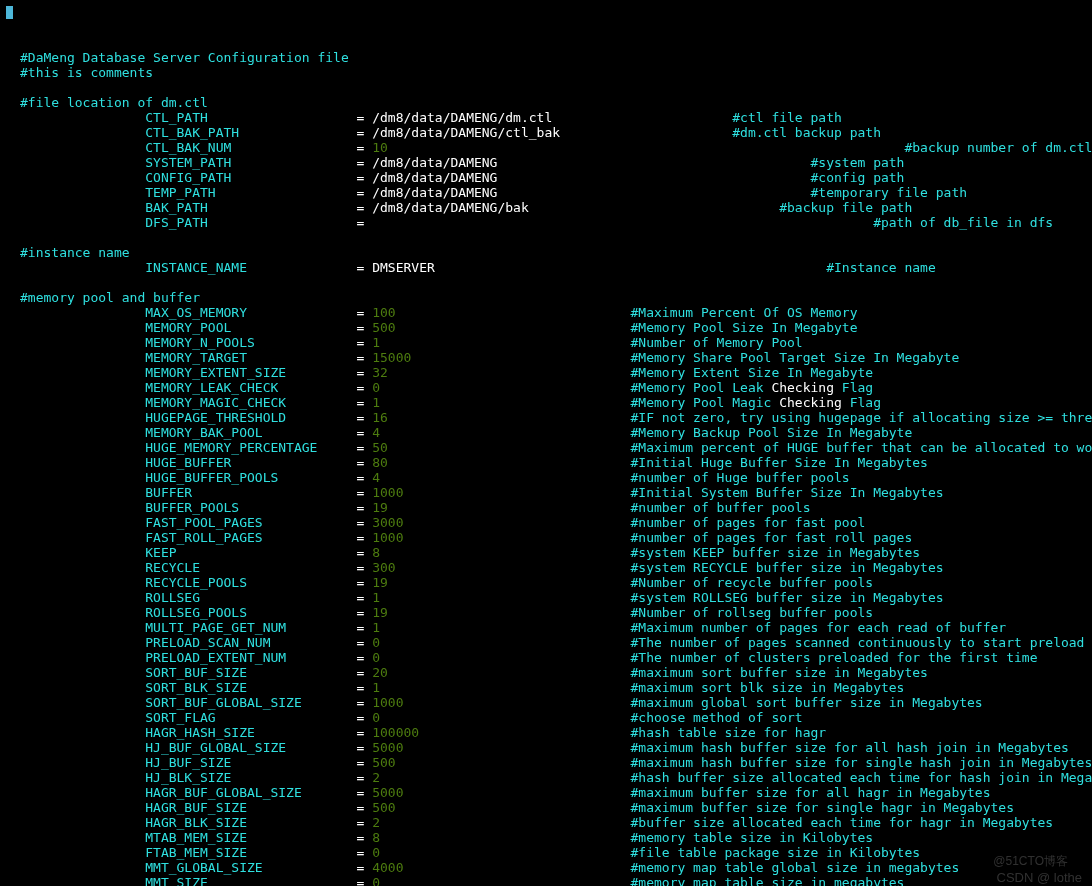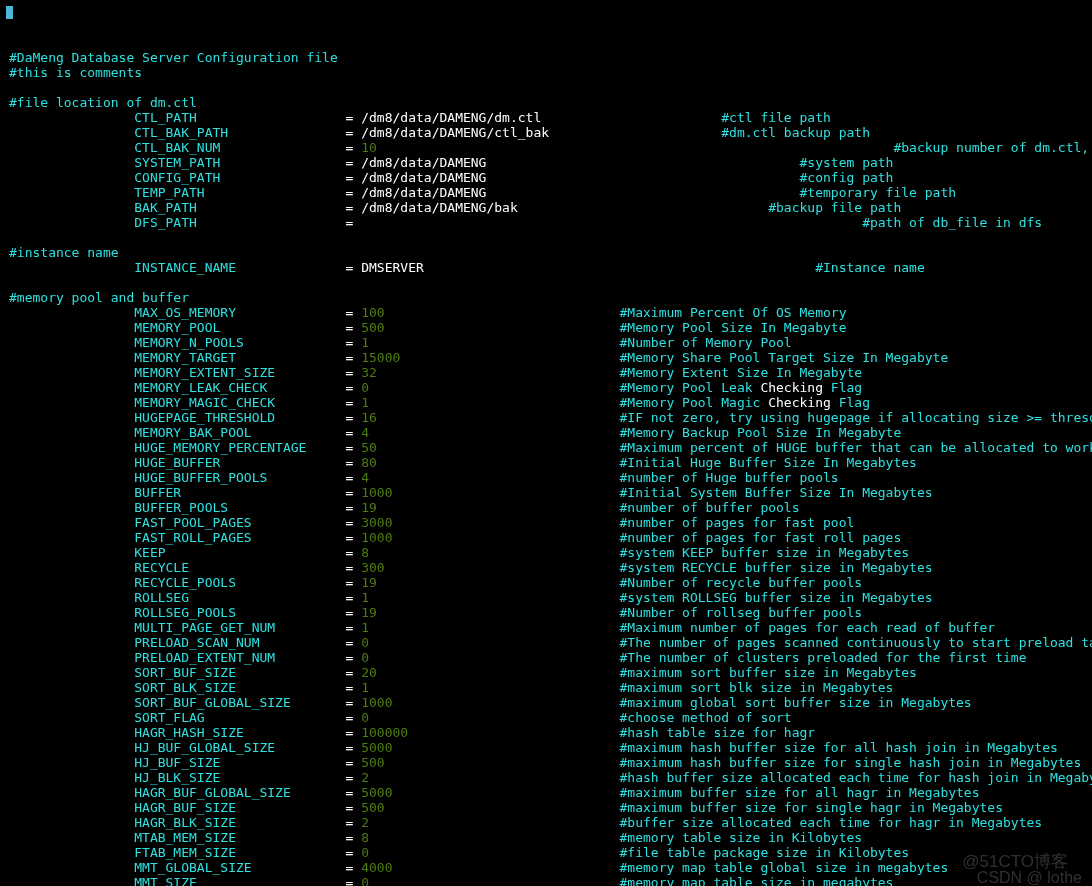--- a/index.html
+++ b/index.html
@@ -1,23 +1,23 @@
 <!DOCTYPE html>
 <html><head>
 <meta charset="utf-8">
 <style>
   html,body{margin:0;padding:0;background:#000;color:#ccc;font-family:Consolas,Menlo,monospace;font-size:13px;line-height:15px;overflow:hidden}
   .screen{position:relative;width:1092px;height:886px;padding-top:5px;white-space:pre}
   .cur{position:absolute;left:6px;top:6px;width:7px;height:13px;background:#5ad7ff;opacity:.85}
-  .row{padding:0 9px}
+  .row{padding:0 20px}
   .aqua{color:#2fe0e0}
   .white{color:#fff}
   .red{color:#4d7c0f}
-  .wm1{position:absolute;right:24px;bottom:22px;color:#8a8a8a;font-size:17px;opacity:.35;font-family:"Segoe UI",Arial,sans-serif}
-  .wm2{position:absolute;right:10px;bottom:6px;color:#8a8a8a;font-size:16px;opacity:.35;font-family:"Segoe UI",Arial,sans-serif}
+  .wm1{position:absolute;right:24px;bottom:22px;color:#8a8a8a;font-size:12px;opacity:.35;font-family:"Segoe UI",Arial,sans-serif}
+  .wm2{position:absolute;right:10px;bottom:6px;color:#8a8a8a;font-size:13px;opacity:.35;font-family:"Segoe UI",Arial,sans-serif}
 </style>
 </head>
 <body>
 
 <div class="screen">
   <div class="cur"></div>
   <div id="lines"><div class="row"><span class="aqua">#DaMeng Database Server Configuration file</span></div><div class="row"><span class="aqua">#this is comments</span></div><div class="row"><span class="aqua"> </span></div><div class="row"><span class="aqua">#file location of dm.ctl</span></div><div class="row"><span class="aqua">                </span><span class="aqua">CTL_PATH                   </span><span class="white">= </span><span class="white">/dm8/data/DAMENG/dm.ctl                       </span><span class="aqua">#</span><span class="aqua">ctl file path</span></div><div class="row"><span class="aqua">                </span><span class="aqua">CTL_BAK_PATH               </span><span class="white">= </span><span class="white">/dm8/data/DAMENG/ctl_bak                      </span><span class="aqua">#</span><span class="aqua">dm.ctl backup path</span></div><div class="row"><span class="aqua">                </span><span class="aqua">CTL_BAK_NUM                </span><span class="white">= </span><span class="red">10                                                                  </span><span class="aqua">#</span><span class="aqua">backup number of dm.ctl, </span></div><div class="row"><span class="aqua">                </span><span class="aqua">SYSTEM_PATH                </span><span class="white">= </span><span class="white">/dm8/data/DAMENG                                        </span><span class="aqua">#</span><span class="aqua">system path</span></div><div class="row"><span class="aqua">                </span><span class="aqua">CONFIG_PATH                </span><span class="white">= </span><span class="white">/dm8/data/DAMENG                                        </span><span class="aqua">#</span><span class="aqua">config path</span></div><div class="row"><span class="aqua">                </span><span class="aqua">TEMP_PATH                  </span><span class="white">= </span><span class="white">/dm8/data/DAMENG                                        </span><span class="aqua">#</span><span class="aqua">temporary file path</span></div><div class="row"><span class="aqua">                </span><span class="aqua">BAK_PATH                   </span><span class="white">= </span><span class="white">/dm8/data/DAMENG/bak                                </span><span class="aqua">#</span><span class="aqua">backup file path</span></div><div class="row"><span class="aqua">                </span><span class="aqua">DFS_PATH                   </span><span class="white">= </span><span class="white">                                                                </span><span class="aqua">#</span><span class="aqua">path of db_file in dfs</span></div><div class="row"><span class="aqua"> </span></div><div class="row"><span class="aqua">#instance name</span></div><div class="row"><span class="aqua">                </span><span class="aqua">INSTANCE_NAME              </span><span class="white">= </span><span class="white">DMSERVER                                                  </span><span class="aqua">#</span><span class="aqua">Instance name</span></div><div class="row"><span class="aqua"> </span></div><div class="row"><span class="aqua">#memory pool and buffer</span></div><div class="row"><span class="aqua">                </span><span class="aqua">MAX_OS_MEMORY              </span><span class="white">= </span><span class="red">100                              </span><span class="aqua">#</span><span class="aqua">Maximum Percent Of OS Memory</span></div><div class="row"><span class="aqua">                </span><span class="aqua">MEMORY_POOL                </span><span class="white">= </span><span class="red">500                              </span><span class="aqua">#</span><span class="aqua">Memory Pool Size In Megabyte</span></div><div class="row"><span class="aqua">                </span><span class="aqua">MEMORY_N_POOLS             </span><span class="white">= </span><span class="red">1                                </span><span class="aqua">#</span><span class="aqua">Number of Memory Pool</span></div><div class="row"><span class="aqua">                </span><span class="aqua">MEMORY_TARGET              </span><span class="white">= </span><span class="red">15000                            </span><span class="aqua">#</span><span class="aqua">Memory Share Pool Target Size In Megabyte</span></div><div class="row"><span class="aqua">                </span><span class="aqua">MEMORY_EXTENT_SIZE         </span><span class="white">= </span><span class="red">32                               </span><span class="aqua">#</span><span class="aqua">Memory Extent Size In Megabyte</span></div><div class="row"><span class="aqua">                </span><span class="aqua">MEMORY_LEAK_CHECK          </span><span class="white">= </span><span class="red">0                                </span><span class="aqua">#</span><span class="aqua">Memory Pool Leak </span><span class="white">Checking</span><span class="aqua"> Flag</span></div><div class="row"><span class="aqua">                </span><span class="aqua">MEMORY_MAGIC_CHECK         </span><span class="white">= </span><span class="red">1                                </span><span class="aqua">#</span><span class="aqua">Memory Pool Magic </span><span class="white">Checking</span><span class="aqua"> Flag</span></div><div class="row"><span class="aqua">                </span><span class="aqua">HUGEPAGE_THRESHOLD         </span><span class="white">= </span><span class="red">16                               </span><span class="aqua">#</span><span class="aqua">IF not zero, try using hugepage if allocating size &gt;= thresold </span></div><div class="row"><span class="aqua">                </span><span class="aqua">MEMORY_BAK_POOL            </span><span class="white">= </span><span class="red">4                                </span><span class="aqua">#</span><span class="aqua">Memory Backup Pool Size In Megabyte</span></div><div class="row"><span class="aqua">                </span><span class="aqua">HUGE_MEMORY_PERCENTAGE     </span><span class="white">= </span><span class="red">50                               </span><span class="aqua">#</span><span class="aqua">Maximum percent of HUGE buffer that can be allocated to work as</span></div><div class="row"><span class="aqua">                </span><span class="aqua">HUGE_BUFFER                </span><span class="white">= </span><span class="red">80                               </span><span class="aqua">#</span><span class="aqua">Initial Huge Buffer Size In Megabytes</span></div><div class="row"><span class="aqua">                </span><span class="aqua">HUGE_BUFFER_POOLS          </span><span class="white">= </span><span class="red">4                                </span><span class="aqua">#</span><span class="aqua">number of Huge buffer pools</span></div><div class="row"><span class="aqua">                </span><span class="aqua">BUFFER                     </span><span class="white">= </span><span class="red">1000                             </span><span class="aqua">#</span><span class="aqua">Initial System Buffer Size In Megabytes</span></div><div class="row"><span class="aqua">                </span><span class="aqua">BUFFER_POOLS               </span><span class="white">= </span><span class="red">19                               </span><span class="aqua">#</span><span class="aqua">number of buffer pools</span></div><div class="row"><span class="aqua">                </span><span class="aqua">FAST_POOL_PAGES            </span><span class="white">= </span><span class="red">3000                             </span><span class="aqua">#</span><span class="aqua">number of pages for fast pool</span></div><div class="row"><span class="aqua">                </span><span class="aqua">FAST_ROLL_PAGES            </span><span class="white">= </span><span class="red">1000                             </span><span class="aqua">#</span><span class="aqua">number of pages for fast roll pages</span></div><div class="row"><span class="aqua">                </span><span class="aqua">KEEP                       </span><span class="white">= </span><span class="red">8                                </span><span class="aqua">#</span><span class="aqua">system KEEP buffer size in Megabytes</span></div><div class="row"><span class="aqua">                </span><span class="aqua">RECYCLE                    </span><span class="white">= </span><span class="red">300                              </span><span class="aqua">#</span><span class="aqua">system RECYCLE buffer size in Megabytes</span></div><div class="row"><span class="aqua">                </span><span class="aqua">RECYCLE_POOLS              </span><span class="white">= </span><span class="red">19                               </span><span class="aqua">#</span><span class="aqua">Number of recycle buffer pools</span></div><div class="row"><span class="aqua">                </span><span class="aqua">ROLLSEG                    </span><span class="white">= </span><span class="red">1                                </span><span class="aqua">#</span><span class="aqua">system ROLLSEG buffer size in Megabytes</span></div><div class="row"><span class="aqua">                </span><span class="aqua">ROLLSEG_POOLS              </span><span class="white">= </span><span class="red">19                               </span><span class="aqua">#</span><span class="aqua">Number of rollseg buffer pools</span></div><div class="row"><span class="aqua">                </span><span class="aqua">MULTI_PAGE_GET_NUM         </span><span class="white">= </span><span class="red">1                                </span><span class="aqua">#</span><span class="aqua">Maximum number of pages for each read of buffer</span></div><div class="row"><span class="aqua">                </span><span class="aqua">PRELOAD_SCAN_NUM           </span><span class="white">= </span><span class="red">0                                </span><span class="aqua">#</span><span class="aqua">The number of pages scanned continuously to start preload task</span></div><div class="row"><span class="aqua">                </span><span class="aqua">PRELOAD_EXTENT_NUM         </span><span class="white">= </span><span class="red">0                                </span><span class="aqua">#</span><span class="aqua">The number of clusters preloaded for the first time</span></div><div class="row"><span class="aqua">                </span><span class="aqua">SORT_BUF_SIZE              </span><span class="white">= </span><span class="red">20                               </span><span class="aqua">#</span><span class="aqua">maximum sort buffer size in Megabytes</span></div><div class="row"><span class="aqua">                </span><span class="aqua">SORT_BLK_SIZE              </span><span class="white">= </span><span class="red">1                                </span><span class="aqua">#</span><span class="aqua">maximum sort blk size in Megabytes</span></div><div class="row"><span class="aqua">                </span><span class="aqua">SORT_BUF_GLOBAL_SIZE       </span><span class="white">= </span><span class="red">1000                             </span><span class="aqua">#</span><span class="aqua">maximum global sort buffer size in Megabytes</span></div><div class="row"><span class="aqua">                </span><span class="aqua">SORT_FLAG                  </span><span class="white">= </span><span class="red">0                                </span><span class="aqua">#</span><span class="aqua">choose method of sort</span></div><div class="row"><span class="aqua">                </span><span class="aqua">HAGR_HASH_SIZE             </span><span class="white">= </span><span class="red">100000                           </span><span class="aqua">#</span><span class="aqua">hash table size for hagr</span></div><div class="row"><span class="aqua">                </span><span class="aqua">HJ_BUF_GLOBAL_SIZE         </span><span class="white">= </span><span class="red">5000                             </span><span class="aqua">#</span><span class="aqua">maximum hash buffer size for all hash join in Megabytes</span></div><div class="row"><span class="aqua">                </span><span class="aqua">HJ_BUF_SIZE                </span><span class="white">= </span><span class="red">500                              </span><span class="aqua">#</span><span class="aqua">maximum hash buffer size for single hash join in Megabytes</span></div><div class="row"><span class="aqua">                </span><span class="aqua">HJ_BLK_SIZE                </span><span class="white">= </span><span class="red">2                                </span><span class="aqua">#</span><span class="aqua">hash buffer size allocated each time for hash join in Megabytes</span></div><div class="row"><span class="aqua">                </span><span class="aqua">HAGR_BUF_GLOBAL_SIZE       </span><span class="white">= </span><span class="red">5000                             </span><span class="aqua">#</span><span class="aqua">maximum buffer size for all hagr in Megabytes</span></div><div class="row"><span class="aqua">                </span><span class="aqua">HAGR_BUF_SIZE              </span><span class="white">= </span><span class="red">500                              </span><span class="aqua">#</span><span class="aqua">maximum buffer size for single hagr in Megabytes</span></div><div class="row"><span class="aqua">                </span><span class="aqua">HAGR_BLK_SIZE              </span><span class="white">= </span><span class="red">2                                </span><span class="aqua">#</span><span class="aqua">buffer size allocated each time for hagr in Megabytes</span></div><div class="row"><span class="aqua">                </span><span class="aqua">MTAB_MEM_SIZE              </span><span class="white">= </span><span class="red">8                                </span><span class="aqua">#</span><span class="aqua">memory table size in Kilobytes</span></div><div class="row"><span class="aqua">                </span><span class="aqua">FTAB_MEM_SIZE              </span><span class="white">= </span><span class="red">0                                </span><span class="aqua">#</span><span class="aqua">file table package size in Kilobytes</span></div><div class="row"><span class="aqua">                </span><span class="aqua">MMT_GLOBAL_SIZE            </span><span class="white">= </span><span class="red">4000                             </span><span class="aqua">#</span><span class="aqua">memory map table global size in megabytes</span></div><div class="row"><span class="aqua">                </span><span class="aqua">MMT_SIZE                   </span><span class="white">= </span><span class="red">0                                </span><span class="aqua">#</span><span class="aqua">memory map table size in megabytes</span></div></div>
   <div class="wm1">@51CTO博客</div>
   <div class="wm2">CSDN @ lothe</div>
 </div>

